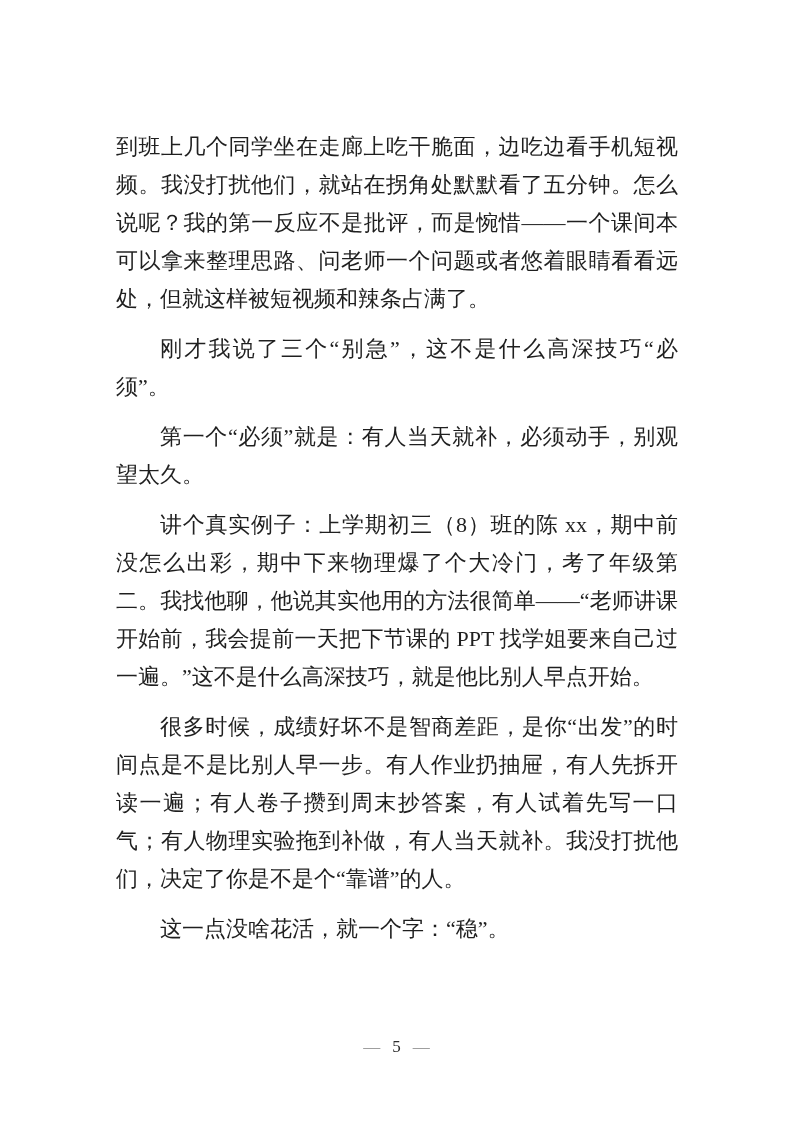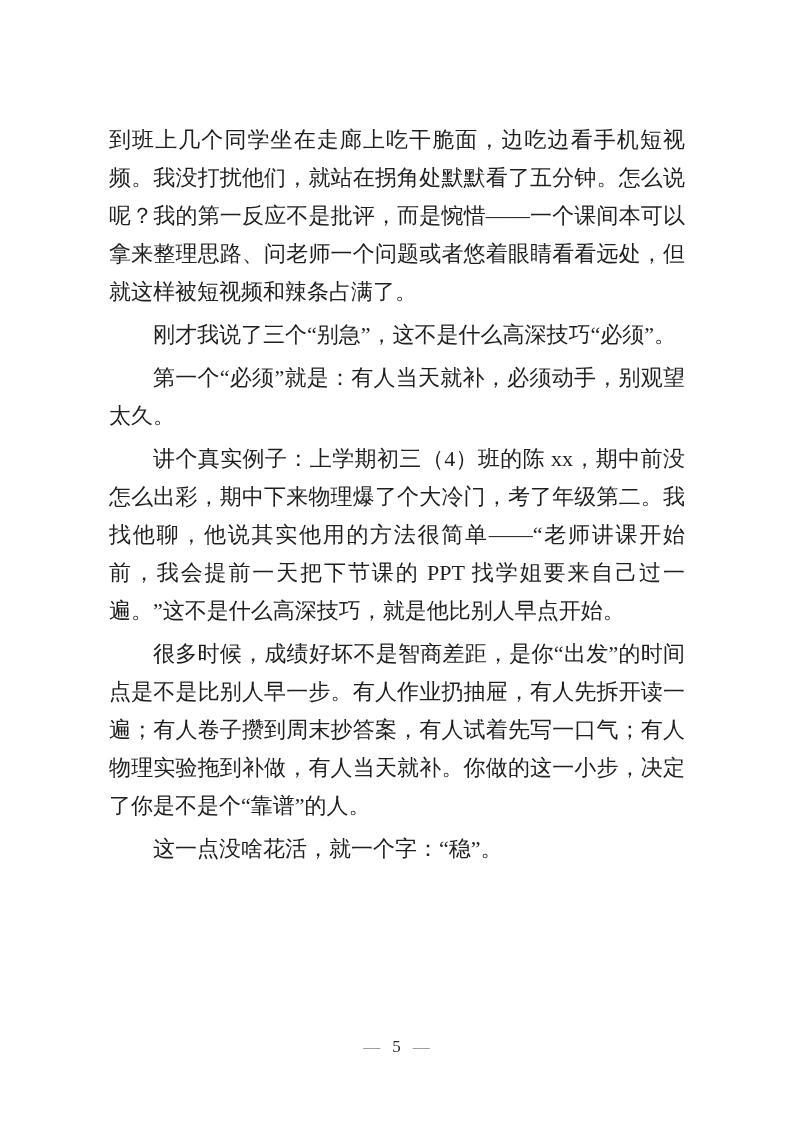--- a/index.html
+++ b/index.html
@@ -20,21 +20,21 @@
     left: 104px;
     top: 116px;
     width: 586px;
     color: #1f1f1f;
     font-size: 22px;
     line-height: 38px;
     text-align: justify;
     text-justify: inter-character;
   }
   .para {
-    margin: 5px;
+    margin: 12px;
     padding: 0;
     text-indent: 2em;
     font-weight: normal;
   }
   .para.no-indent {
     text-indent: 0;
   }
   .footer {
     position: absolute;
     left: 0;
@@ -58,22 +58,22 @@
 </style>
 </head>
 <body>
 
 <div class="page">
 
   <div class="text-block">
     <p class="para no-indent">到班上几个同学坐在走廊上吃干脆面，边吃边看手机短视频。我没打扰他们，就站在拐角处默默看了五分钟。怎么说呢？我的第一反应不是批评，而是惋惜——一个课间本可以拿来整理思路、问老师一个问题或者悠着眼睛看看远处，但就这样被短视频和辣条占满了。</p>
     <p class="para">刚才我说了三个“别急”，这不是什么高深技巧“必须”。</p>
     <p class="para">第一个“必须”就是：有人当天就补，必须动手，别观望太久。</p>
-    <p class="para">讲个真实例子：上学期初三（4）班的陈 xx，期中前没怎么出彩，期中下来物理爆了个大冷门，考了年级第二。我找他聊，他说其实他用的方法很简单——“老师讲课开始前，我会提前一天把下节课的 PPT 找学姐要来自己过一遍。”这不是什么高深技巧，就是他比别人早点开始。</p>
-    <p class="para">很多时候，成绩好坏不是智商差距，是你“出发”的时间点是不是比别人早一步。有人作业扔抽屉，有人先拆开读一遍；有人卷子攒到周末抄答案，有人试着先写一口气；有人物理实验拖到补做，有人当天就补。你做的这一小步，决定了你是不是个“靠谱”的人。</p>
+    <p class="para">讲个真实例子：上学期初三（8）班的陈 xx，期中前没怎么出彩，期中下来物理爆了个大冷门，考了年级第二。我找他聊，他说其实他用的方法很简单——“老师讲课开始前，我会提前一天把下节课的 PPT 找学姐要来自己过一遍。”这不是什么高深技巧，就是他比别人早点开始。</p>
+    <p class="para">很多时候，成绩好坏不是智商差距，是你“出发”的时间点是不是比别人早一步。有人作业扔抽屉，有人先拆开读一遍；有人卷子攒到周末抄答案，有人试着先写一口气；有人物理实验拖到补做，有人当天就补。我没打扰他们，决定了你是不是个“靠谱”的人。</p>
     <p class="para">这一点没啥花活，就一个字：“稳”。</p>
   </div>
 
   <div class="footer">
     <span class="dash">—</span><span class="num">5</span><span class="dash">—</span>
   </div>
 
 </div>
 
 </body></html>

